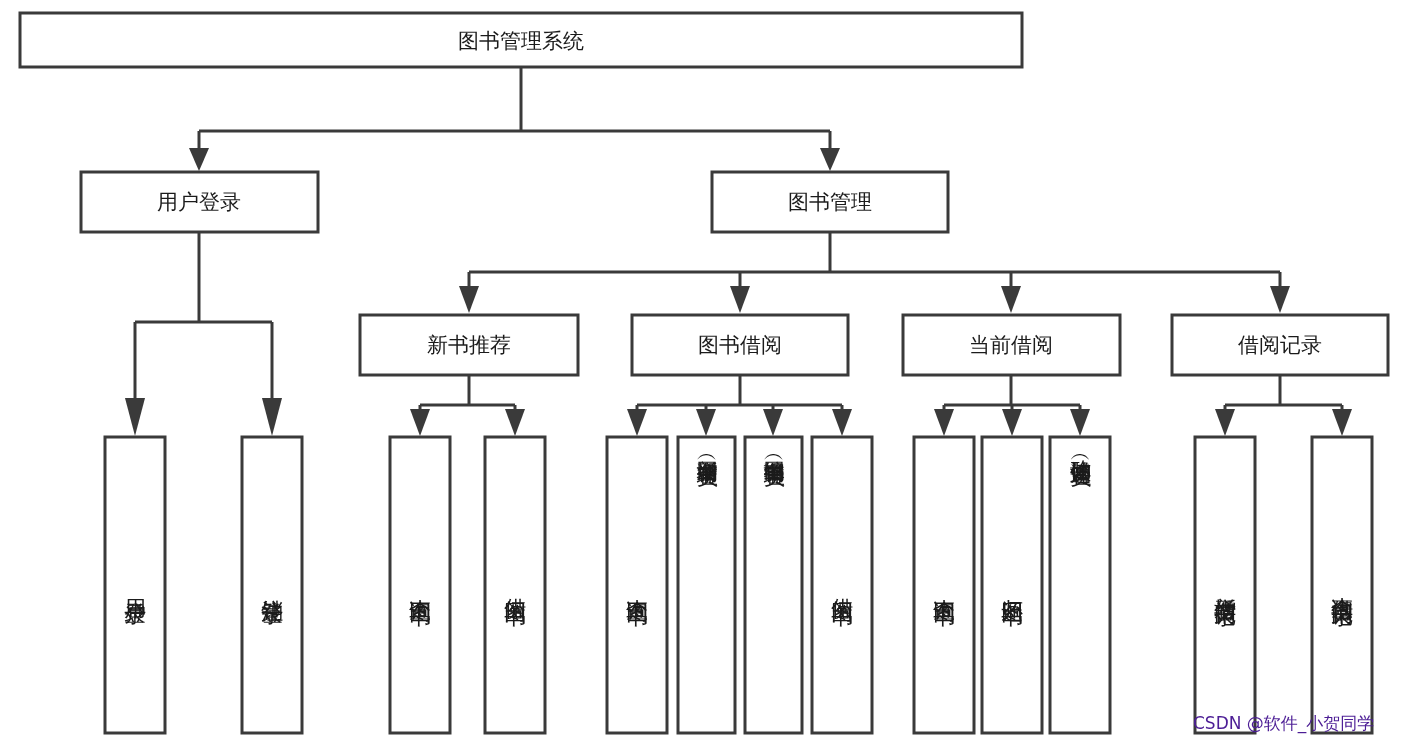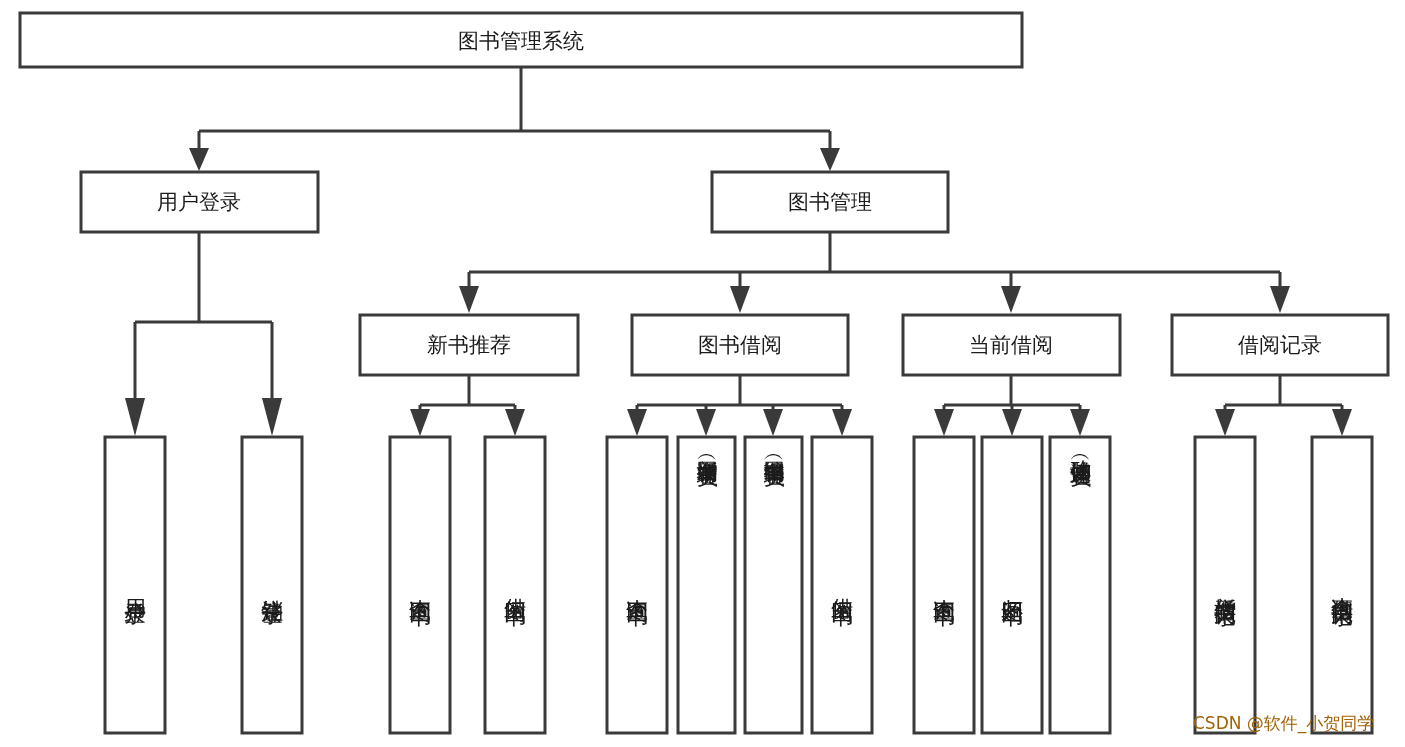--- a/index.html
+++ b/index.html
@@ -67,21 +67,21 @@
   .vlabel-wrap {
     position: absolute;
     display: flex;
     align-items: center;
     justify-content: center;
   }
   .watermark {
     position: absolute;
     font-family: "DejaVu Sans", "Liberation Sans", sans-serif;
     font-size: 17px;
-    color: #a16207;
+    color: #4c1d95;
     white-space: nowrap;
     left: 1193px;
     top: 712px;
   }
 </style>
 </head>
 <body>
 
 <div id="diagram-root">
 

